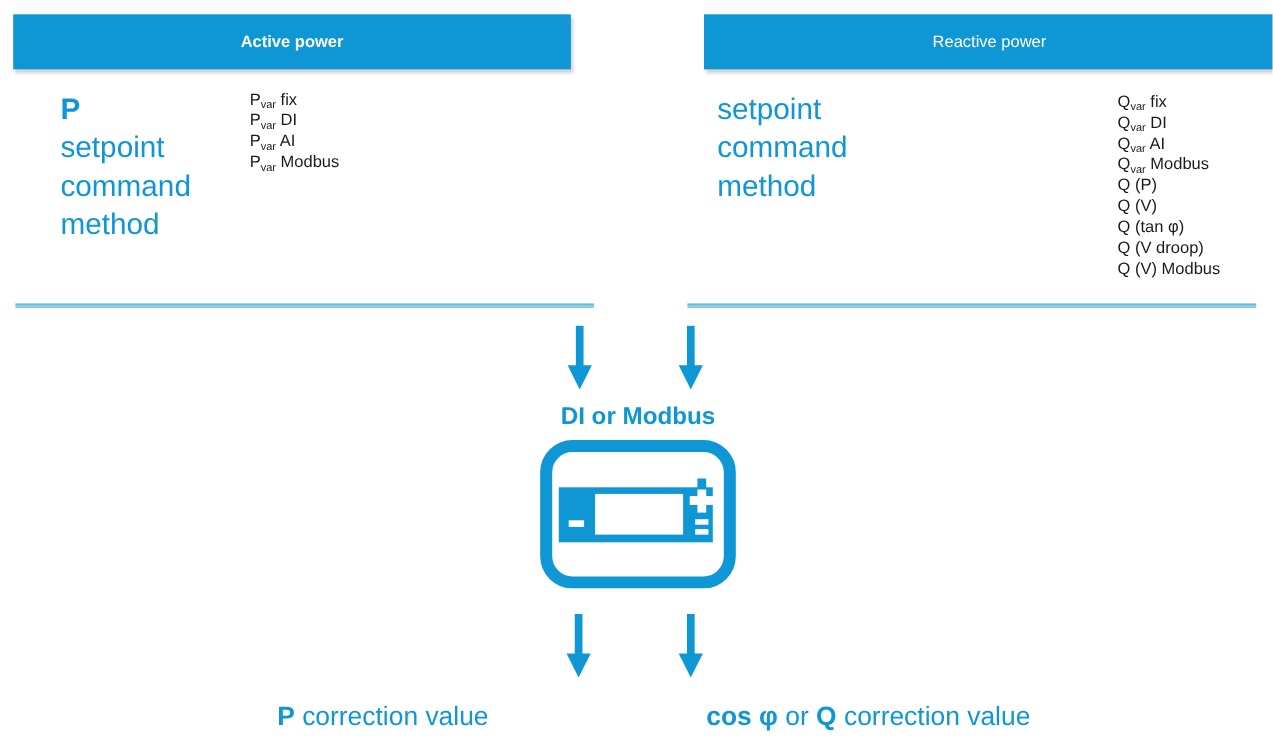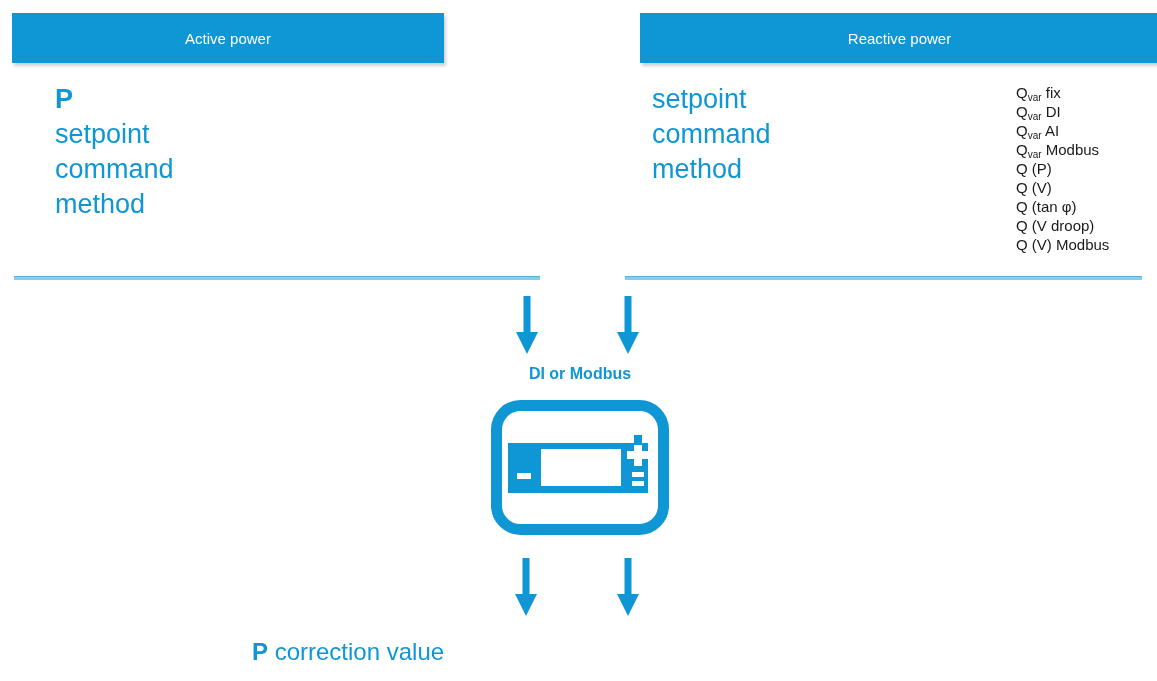--- a/index.html
+++ b/index.html
@@ -7,21 +7,21 @@
     --divider:#8accea;
     --list-text:#1a1a1a;
   }
   html,body{margin:0;padding:0;background:#fff;}
   body{font-family:"Liberation Sans","DejaVu Sans",sans-serif;}
   .stage{position:relative;width:1157px;height:681px;background:#fff;overflow:hidden;}
 
   .hdr{position:absolute;top:13px;height:50px;background:var(--accent);
        color:#fff;font-size:15px;display:flex;align-items:center;justify-content:center;
        box-shadow:2px 3px 3px rgba(150,150,150,.45);}
-  .hdr-active{left:12px;width:432px;}
+  .hdr-active{left:12px;width:507px;font-weight:bold;}
   .hdr-reactive{left:623px;width:519px;margin-left:17px;}
 
   .title{position:absolute;top:82px;color:var(--accent);font-size:27px;line-height:35px;white-space:nowrap;}
   .title .b{font-weight:bold;}
   .title-active{left:55px;}
   .title-reactive{left:652px;}
 
   .mlist{position:absolute;color:var(--list-text);font-size:15px;line-height:19px;white-space:nowrap;}
   .mlist-active{left:227px;top:81px;}
   .mlist-cos{left:840px;top:83px;}
@@ -32,21 +32,21 @@
   .divider-left{left:14px;width:526px;}
   .divider-right{left:625px;width:517px;}
 
   .arrow{position:absolute;width:24px;height:58px;color:var(--accent);}
   .arr-top-1{left:515px;top:296px;}
   .arr-top-2{left:616px;top:296px;}
   .arr-bot-1{left:514px;top:558px;}
   .arr-bot-2{left:616px;top:558px;}
 
   .bus-label{position:absolute;left:480px;top:365px;width:200px;text-align:center;
-             color:var(--accent);font-size:16px;font-weight:bold;}
+             color:var(--accent);font-size:22px;font-weight:bold;}
 
   .device{position:absolute;left:491px;top:400px;width:178px;height:135px;color:var(--accent);}
 
   .out-label{position:absolute;top:638px;text-align:left;color:var(--accent);font-size:24px;white-space:nowrap;}
   .out-label .b{font-weight:bold;}
   .out-left{left:252px;width:300px;}
   .out-right{left:642px;width:352px;}
 </style>
 </head>
 <body>
@@ -58,20 +58,26 @@
   </div>
   <div class="hdr hdr-reactive">
     <span>Reactive power</span>
   </div>
 
   <div class="title title-active">
       <div><span class="b">P</span></div>
       <div><span>setpoint</span></div>
       <div><span>command</span></div>
       <div><span>method</span></div>
+    </div>
+  <div class="mlist mlist-active">
+      <div>P<sub>var</sub> fix</div>
+      <div>P<sub>var</sub> DI</div>
+      <div>P<sub>var</sub> AI</div>
+      <div>P<sub>var</sub> Modbus</div>
     </div>
 
   <div class="title title-reactive">
       <div><span>setpoint</span></div>
       <div><span>command</span></div>
       <div><span>method</span></div>
     </div>
   <div class="mlist mlist-q">
       <div>Q<sub>var</sub> fix</div>
       <div>Q<sub>var</sub> DI</div>
@@ -113,14 +119,15 @@
   <svg class="arrow arr-bot-1" viewBox="0 0 24 58">
     <rect x="8.5" y="0" width="7" height="38" fill="currentColor"></rect>
     <polygon points="1,36 23,36 12,58" fill="currentColor"></polygon>
   </svg>
   <svg class="arrow arr-bot-2" viewBox="0 0 24 58">
     <rect x="8.5" y="0" width="7" height="38" fill="currentColor"></rect>
     <polygon points="1,36 23,36 12,58" fill="currentColor"></polygon>
   </svg>
 
   <div class="out-label out-left"><span class="b">P</span><span> correction value</span></div>
+  <div class="out-label out-right"><span class="b">cos φ</span><span> or </span><span class="b">Q</span><span> correction value</span></div>
 
 </div>
 
 </body></html>

